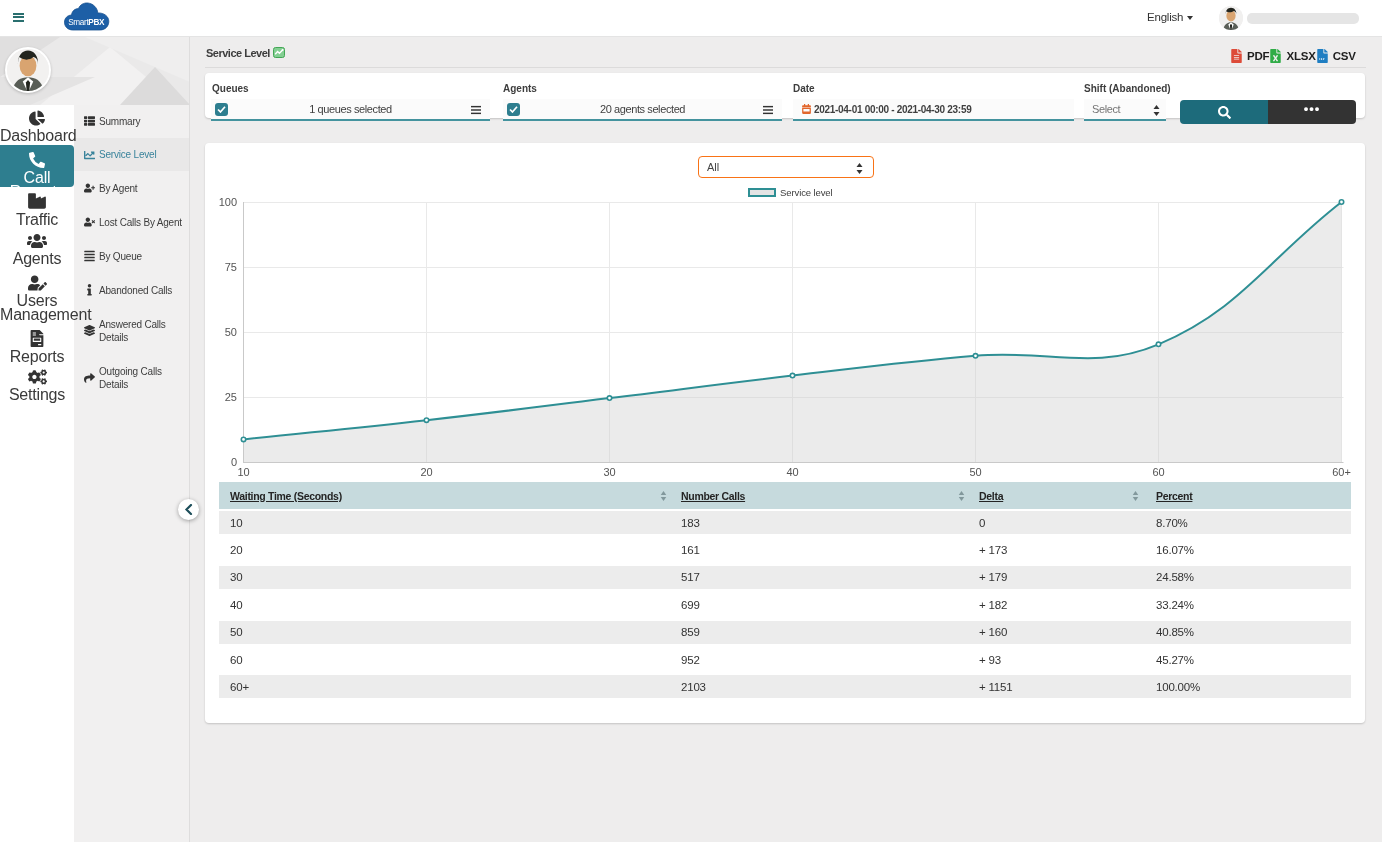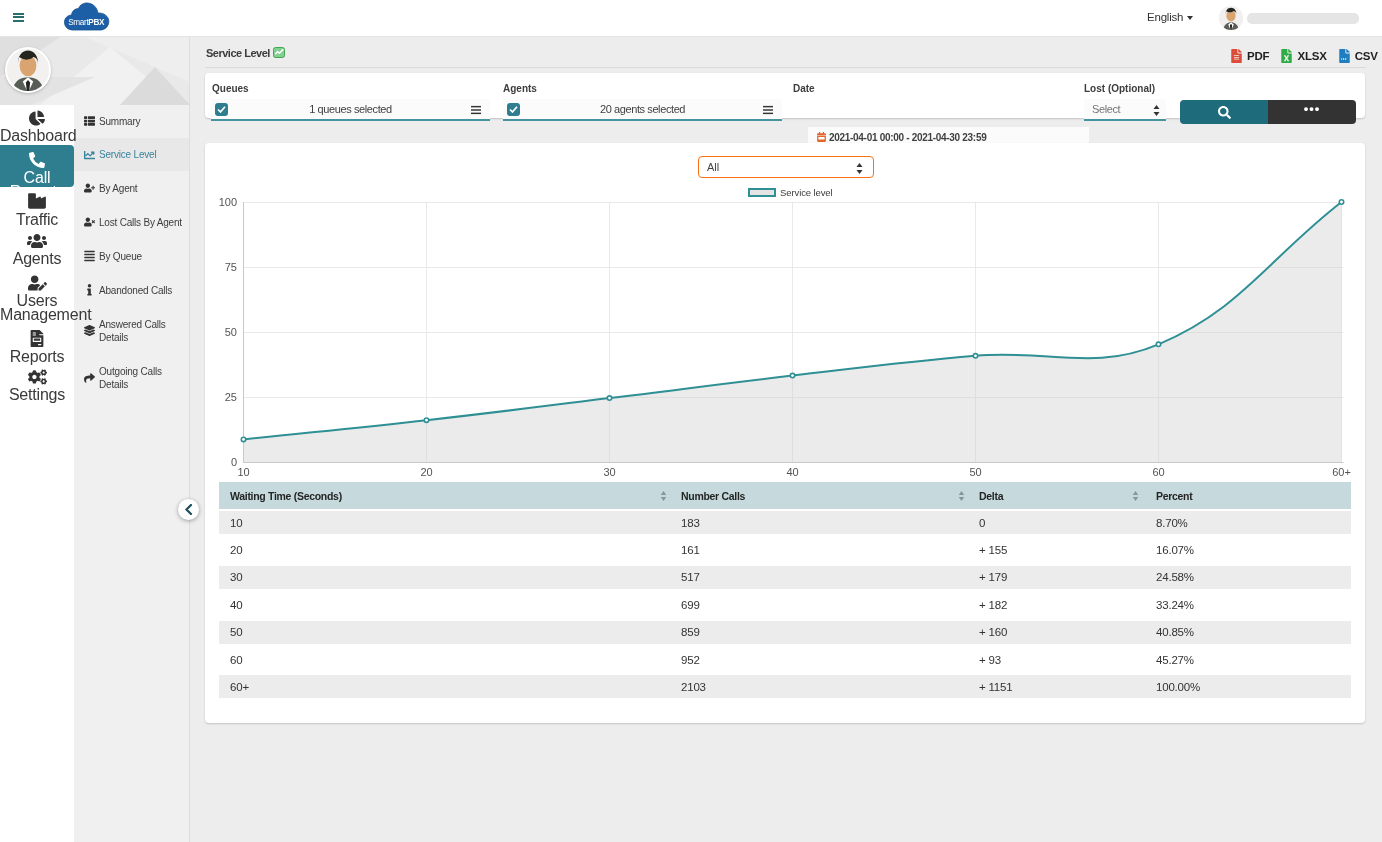--- a/index.html
+++ b/index.html
@@ -28,42 +28,42 @@
 .m-item .lbl { font-size:16px; font-weight:normal; line-height:13.5px; letter-spacing:-.2px; }
 .m-item.active { background:#2e7e8f; color:#ffffff; border-radius:0 4px 4px 0; }
 .s-item { position:absolute; left:74px; width:115px; display:flex; align-items:center; padding-left:10px; color:#3d3d3d; font-size:10px; letter-spacing:-.2px; white-space:nowrap; }
 .s-item svg { flex:0 0 auto; margin-right:4px; width:11px; }
 .s-item.active { background:#e9e8e8; color:#39839b; }
 .s-item .two { line-height:13px; }
 #collapse { position:absolute; left:178px; top:499px; width:21px; height:21px; background:#fff; border-radius:50%; box-shadow:0 1px 4px rgba(0,0,0,.35); z-index:7; display:flex; align-items:center; justify-content:center; }
 #title { position:absolute; left:206px; top:47px; font-size:11px; letter-spacing:-.5px; font-weight:bold; color:#3d3d3d; z-index:2;}
 #title-line { position:absolute; left:205px; top:67px; width:1161px; height:1px; background:#dcdbdb; }
 #exports { position:absolute; left:1231px; top:49px; display:flex; align-items:center; font-size:11.5px; letter-spacing:-.2px; font-weight:bold; color:#1f1f1f; }
-#exports .grp { display:flex; align-items:center; margin-left:12px; }
+#exports .grp { display:flex; align-items:center; margin-left:1px; }
 #exports .grp:first-child { margin-left:0; }
 #exports svg { margin-right:5px; }
 
 .card { position:absolute; background:#fff; border-radius:4px; box-shadow:0 1px 2px rgba(0,0,0,.18); }
 #filters { left:205px; top:73px; width:1160px; height:45px; }
 .f-label { position:absolute; top:10px; font-size:10px; font-weight:bold; color:#3d3d3d; }
 .f-input { position:absolute; top:26px; height:22px; background:#fbfbfb; border-bottom:2px solid #44939e; display:flex; align-items:center; font-size:11px; letter-spacing:-.4px; color:#3f3f3f; }
 
 #btn-search { position:absolute; left:975px; top:27px; width:88px; height:24px; background:#1d6b7b; border-radius:4px 0 0 4px; display:flex; align-items:center; justify-content:center; }
 #btn-more { position:absolute; left:1063px; top:27px; width:88px; height:24px; background:#333; border-radius:0 4px 4px 0; display:flex; align-items:center; justify-content:center; }
 #btn-more .dots { color:#fff; font-size:13px; font-weight:bold; letter-spacing:1px; line-height:10px; margin-top:-6px; }
 
 #chartcard { left:205px; top:143px; width:1160px; height:580px; }
 #allsel { position:absolute; left:493px; top:13px; width:176px; height:22px; border:1px solid #f97316; border-radius:4px; background:#fff; font-size:11px; color:#444; display:flex; align-items:center; padding:0 8px; }
 #legend { position:absolute; left:543px; top:44px; display:flex; align-items:center; }
 #legend .box { width:28px; height:9px; background:#e4e4e4; border:2px solid #2e8f94; margin-right:4px; }
 #legend .txt { font-size:9.5px; letter-spacing:-.1px; color:#3c3c3c; }
 
 #tablewrap { position:absolute; left:219px; top:482px; width:1132px; font-size:11.5px; letter-spacing:-.2px; color:#333; z-index:3; }
 table { border-collapse:collapse; width:1132px; table-layout:fixed; }
-th { background:#c6dadd; font-weight:bold; color:#242424; text-align:left; height:27px; padding:0 9px; font-size:10.5px; letter-spacing:-.3px; position:relative; }
+th { background:#c6dadd; font-weight:bold; color:#242424; text-align:left; height:27px; padding:0 9px; font-size:10.5px; letter-spacing:-.3px; position:relative;text-decoration:underline; }
 td { height:27.4px; padding:0 9px; }
 tr.odd td { background:linear-gradient(#fff 0, #fff 2px, #ececec 2px, #ececec 25.4px, #fff 25.4px, #fff 27.4px); }
 th .sort { position:absolute; right:5px; top:9px; }
 th:first-child, td:first-child { padding-left:11px; }
 th:last-child, td:last-child { padding-left:12px; }
 </style>
 </head>
 <body>
 
 <div id="topbar">
@@ -274,27 +274,27 @@
       <svg width="10" height="10" viewBox="0 0 11 11">
           <g fill="#333">
             <rect y="1" width="11" height="1.6"></rect>
             <rect y="4.7" width="11" height="1.6"></rect>
             <rect y="8.4" width="11" height="1.6"></rect>
           </g>
         </svg>
     </span>
   </div>
   <div class="f-label" style="left:588px;">Date</div>
-  <div class="f-input" style="left:603px; width:281px; font-weight:bold; font-size:10px; letter-spacing:-.3px; padding-left:9px;margin-top:28px;">
+  <div class="f-input" style="left:588px; width:281px; font-weight:bold; font-size:10px; letter-spacing:-.3px; padding-left:9px;">
     <svg width="9" height="10" viewBox="0 0 448 512" style="margin-right:3px;">
         <path fill="#e2662c" d="M0 464c0 26.5 21.5 48 48 48h352c26.5 0 48-21.5 48-48V192H0v272zM64 272c0-8.8 7.2-16 16-16h288c8.8 0 16 7.2 16 16v96c0 8.8-7.2 16-16 16H80c-8.8 0-16-7.2-16-16v-96zM400 64h-48V16c0-8.8-7.2-16-16-16h-32c-8.8 0-16 7.2-16 16v48H160V16c0-8.8-7.2-16-16-16h-32c-8.8 0-16 7.2-16 16v48H48C21.5 64 0 85.5 0 112v48h448v-48c0-26.5-21.5-48-48-48z"></path>
       </svg>
     <span>2021-04-01 00:00 - 2021-04-30 23:59</span>
   </div>
-  <div class="f-label" style="left:879px;">Lost (Optional)</div>
+  <div class="f-label" style="left:879px;">Shift (Abandoned)</div>
   <div class="f-input" style="left:879px; width:82px; color:#757575; padding-left:8px;">
     <span>Select</span>
     <svg width="7" height="11" viewBox="0 0 7 11" style="position:absolute; right:6px; top:6px;">
         <path d="M3.5 0 L6.5 4 L0.5 4 Z" fill="#333"></path>
         <path d="M3.5 11 L6.5 7 L0.5 7 Z" fill="#333"></path>
       </svg>
   </div>
   <div id="btn-search">
     <svg width="13" height="13" viewBox="0 0 512 512">
         <path fill="#fff" d="M505 442.7L405.3 343c-4.5-4.5-10.6-7-17-7H372c27.6-35.3 44-79.7 44-128C416 93.1 322.9 0 208 0S0 93.1 0 208s93.1 208 208 208c48.3 0 92.7-16.4 128-44v16.3c0 6.4 2.5 12.5 7 17l99.7 99.7c9.4 9.4 24.6 9.4 33.9 0l28.3-28.3c9.4-9.4 9.4-24.6.1-34zM208 336c-70.7 0-128-57.2-128-128 0-70.7 57.2-128 128-128 70.7 0 128 57.2 128 128 0 70.7-57.2 128-128 128z"></path>
@@ -415,21 +415,21 @@
     <tbody>
       <tr class="odd">
           <td>10</td>
           <td>183</td>
           <td>0</td>
           <td>8.70%</td>
         </tr>
       <tr>
           <td>20</td>
           <td>161</td>
-          <td>+ 155</td>
+          <td>+ 173</td>
           <td>16.07%</td>
         </tr>
       <tr class="odd">
           <td>30</td>
           <td>517</td>
           <td>+ 179</td>
           <td>24.58%</td>
         </tr>
       <tr>
           <td>40</td>

